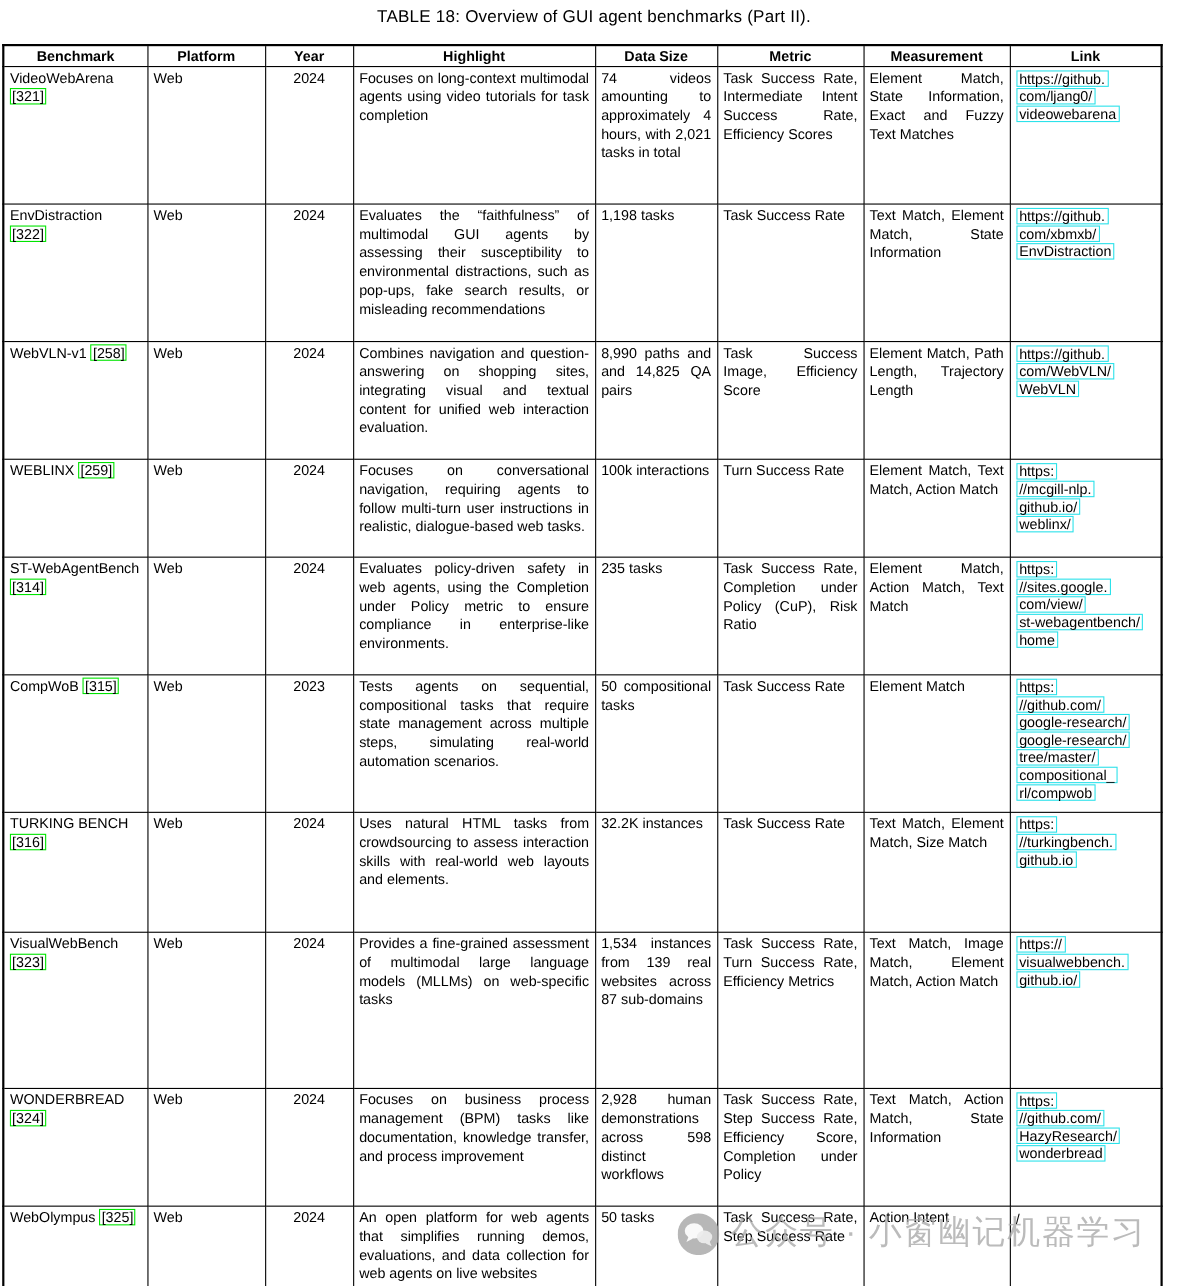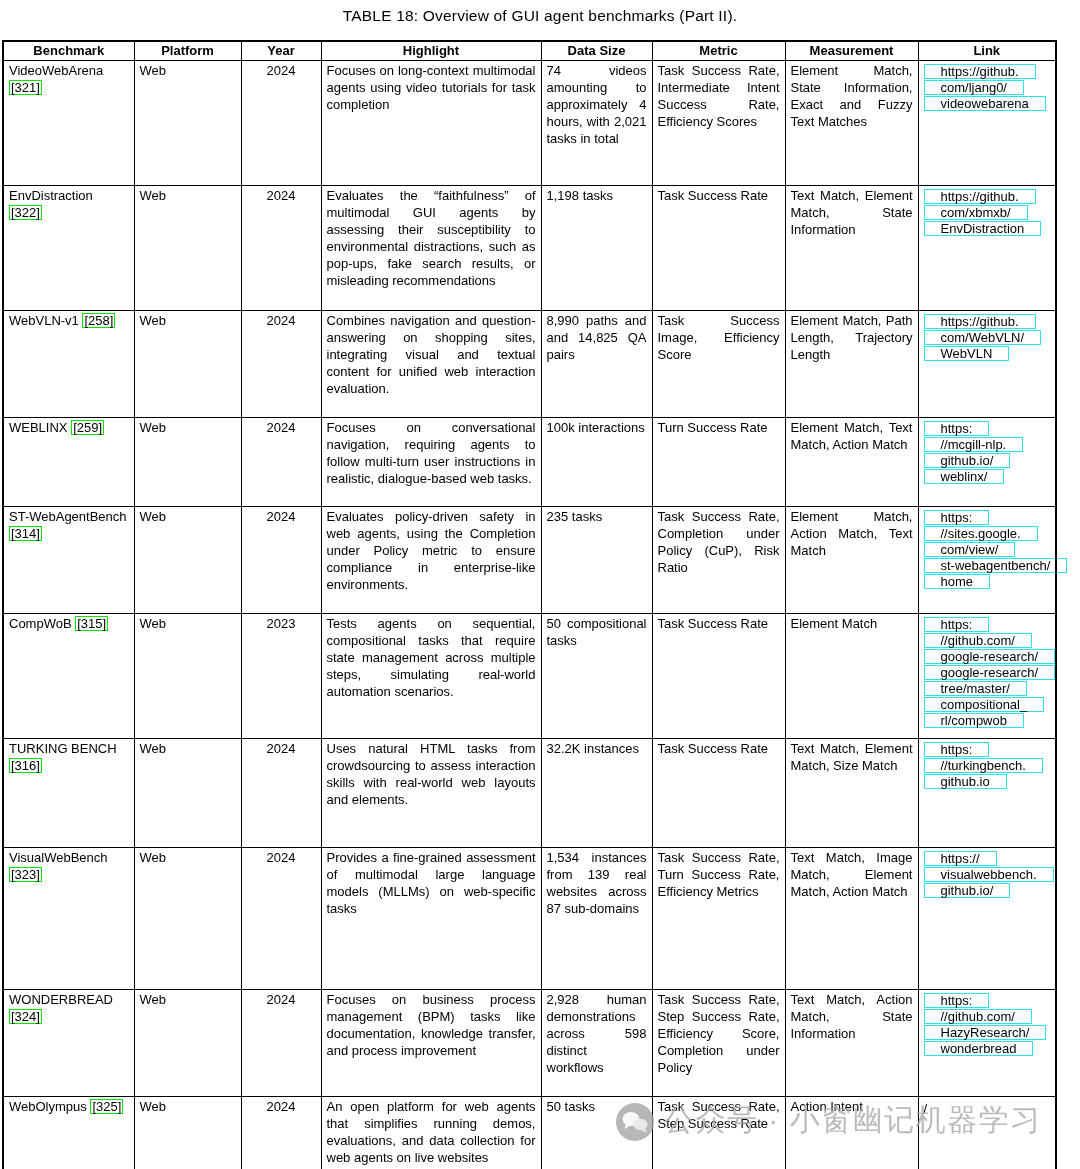--- a/index.html
+++ b/index.html
@@ -26,21 +26,21 @@
   th{font-weight:bold;text-align:center;padding:1px 2px;line-height:16px;}
   td.just{text-align:justify;hyphens:auto;-webkit-hyphens:auto;}
   td.year{text-align:center;}
   .cite{
     display:inline-block;border:1.7px solid var(--cite,#00e400);
     line-height:13px;padding:0 1px;white-space:nowrap;
   }
   .linkline{
     display:block;width:max-content;
     border:1.5px solid var(--link,#2ce2ea);
-    line-height:13px;padding:0 16px;margin:0 0 1px 0;
+    line-height:13px;padding:0 2px;margin:0 0 1px 0;
     white-space:nowrap;
   }
   td.linkcell{padding-top:3px;}
   .watermark{
     position:absolute;left:616px;top:1100px;
     display:flex;align-items:flex-end;gap:10px;
     opacity:.78;pointer-events:none;
   }
   .wm-text{
     font-size:30px;color:#a9a9a9;letter-spacing:1.5px;

